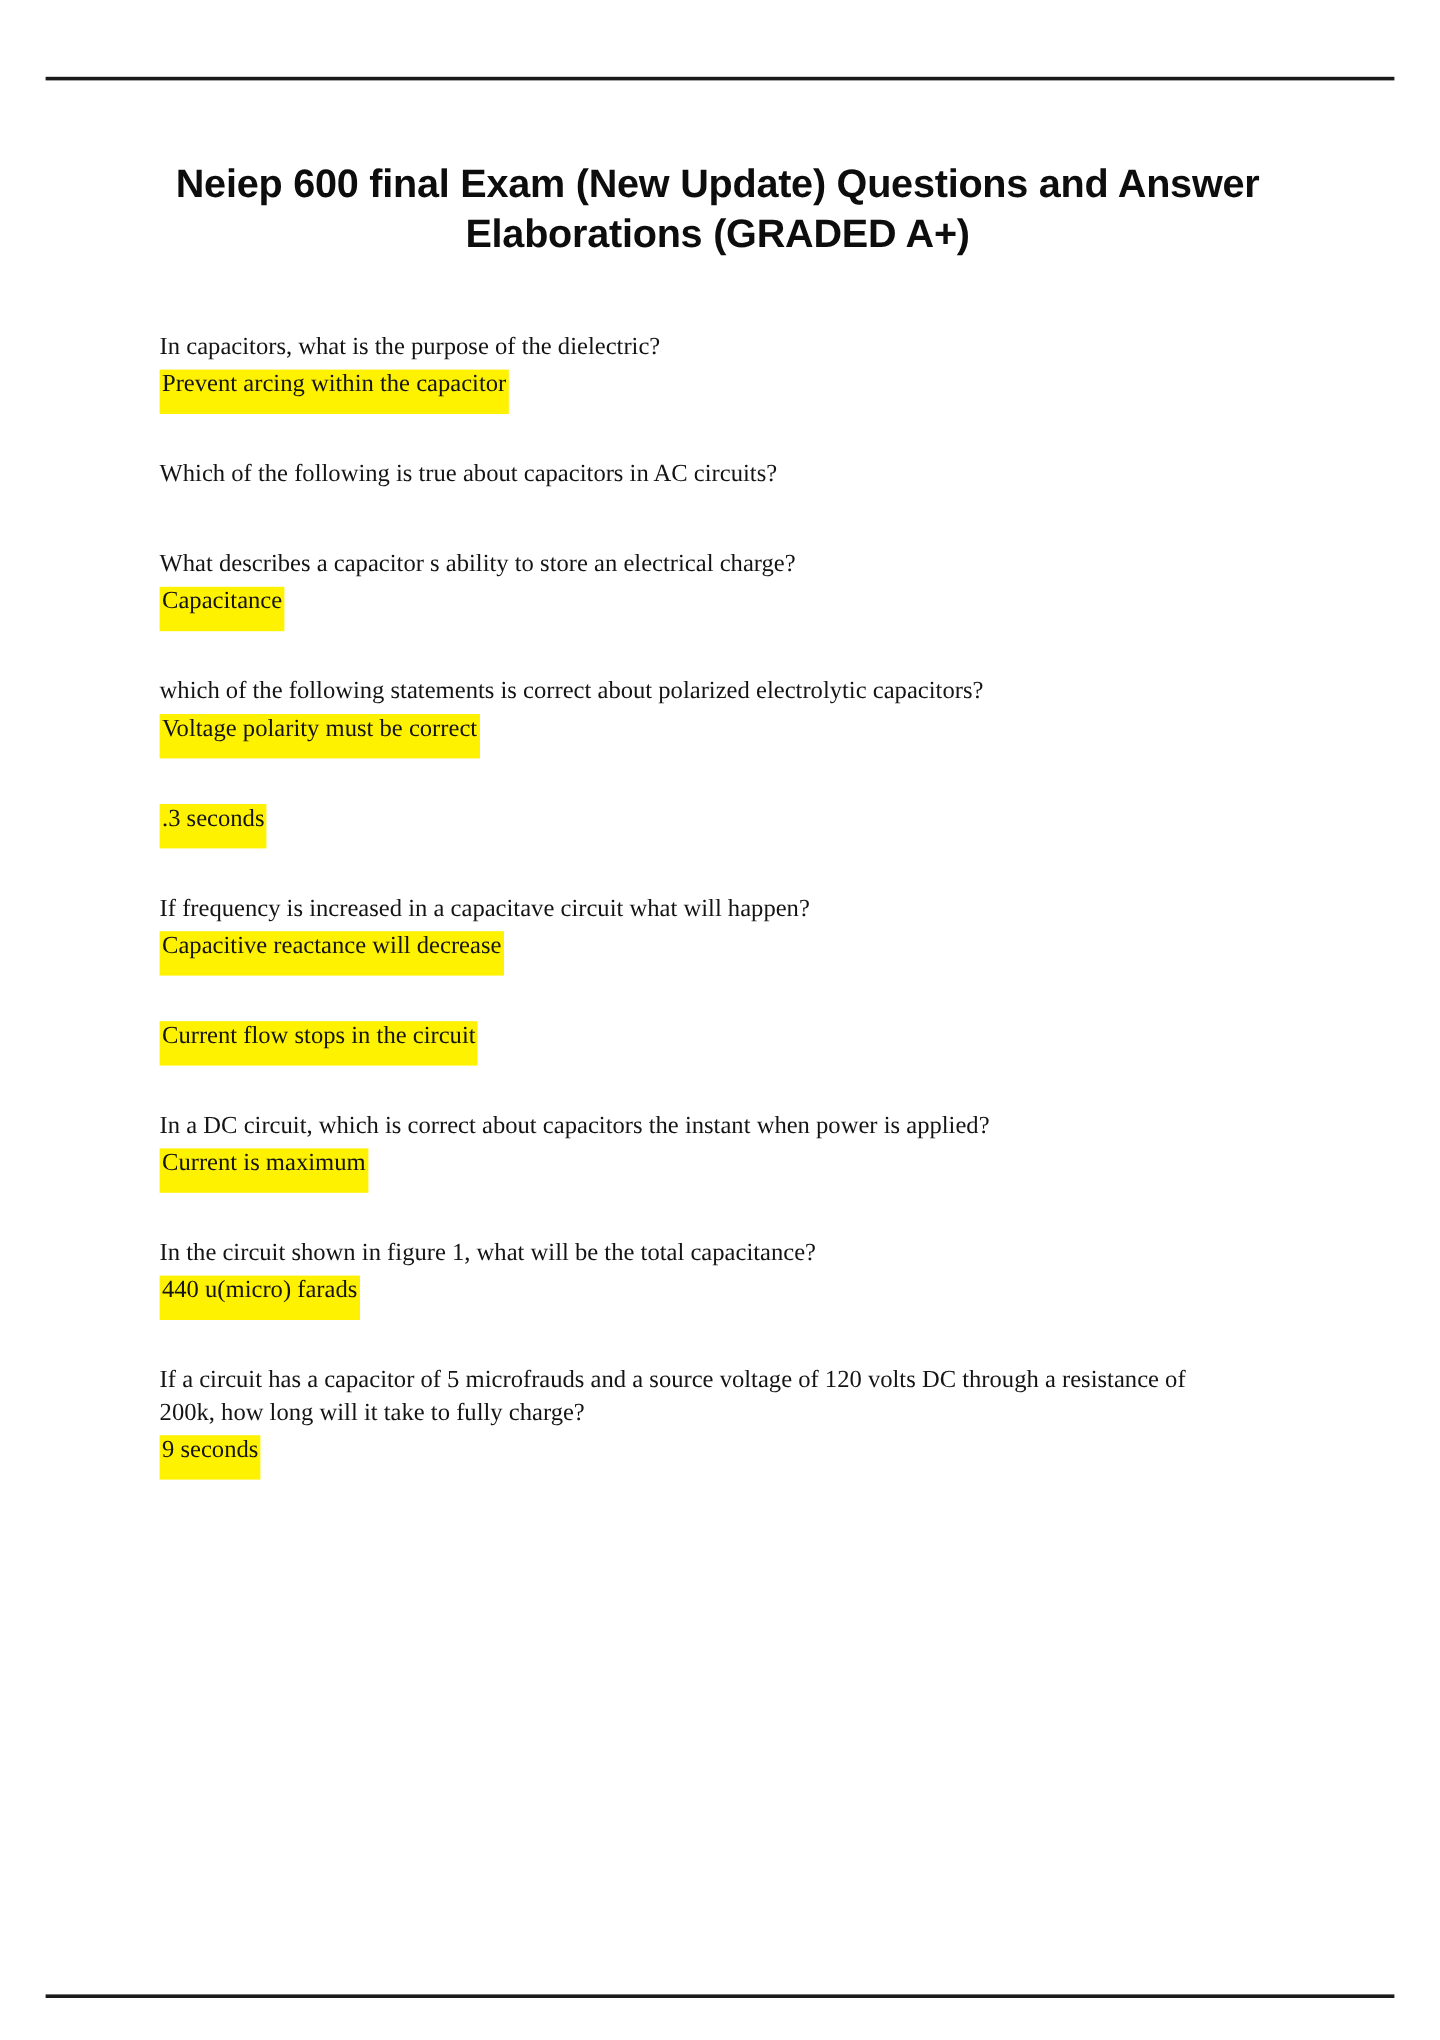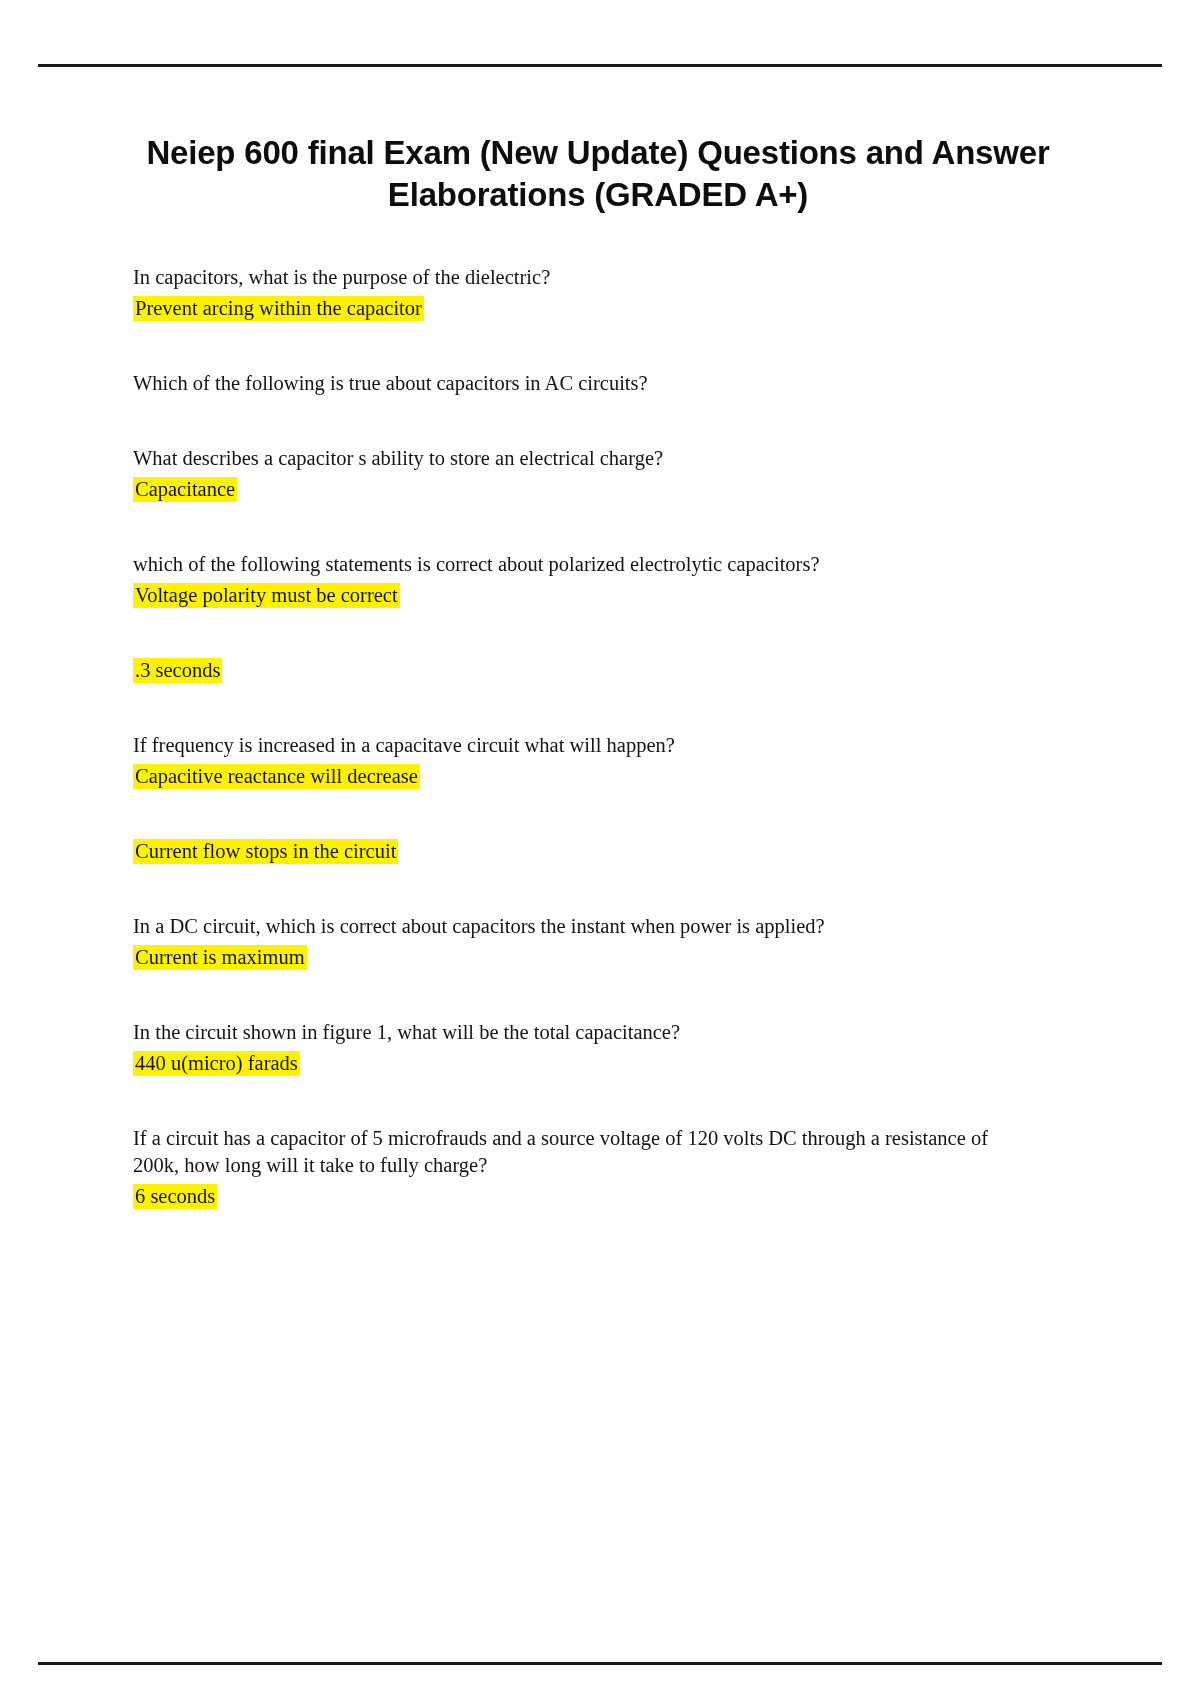--- a/index.html
+++ b/index.html
@@ -46,41 +46,41 @@
     font-size: 33px;
     line-height: 42px;
     text-align: center;
     color: #0d0d0d;
     margin: 0 0 0 0;
     padding: 0 6px;
     letter-spacing: -0.2px;
   }
 
   .qa-list {
-    margin-top: 48px;
+    margin-top: 60px;
   }
   .qa-block {
     margin-bottom: 48px;
   }
   .question {
     font-size: 20.5px;
     line-height: 27px;
     color: #141414;
     margin: 0 0 4px 0;
     max-width: 880px;
   }
   .answer-line {
     margin: 0;
   }
   .answer {
     font-size: 20.5px;
     line-height: 27px;
     color: #141414;
     background: #fff200;
-    padding: 1px 2px 2px 2px;
+    padding: 1px 2px 14px 2px;
     box-decoration-break: clone;
     -webkit-box-decoration-break: clone;
   }
 </style>
 </head>
 <body>
 
 <div class="page">
 
   <div class="rule rule-top"></div>
@@ -128,21 +128,21 @@
         <p class="answer-line"><span class="answer">Current is maximum</span></p>
       </div>
 
       <div class="qa-block">
         <p class="question">In the circuit shown in figure 1, what will be the total capacitance?</p>
         <p class="answer-line"><span class="answer">440 u(micro) farads</span></p>
       </div>
 
       <div class="qa-block">
         <p class="question">If a circuit has a capacitor of 5 microfrauds and a source voltage of 120 volts DC through a resistance of 200k, how long will it take to fully charge?</p>
-        <p class="answer-line"><span class="answer">6 seconds</span></p>
+        <p class="answer-line"><span class="answer">9 seconds</span></p>
       </div>
 
     </div>
   </div>
 
   <div class="rule rule-bottom"></div>
 
 </div>
 
 </body></html>

